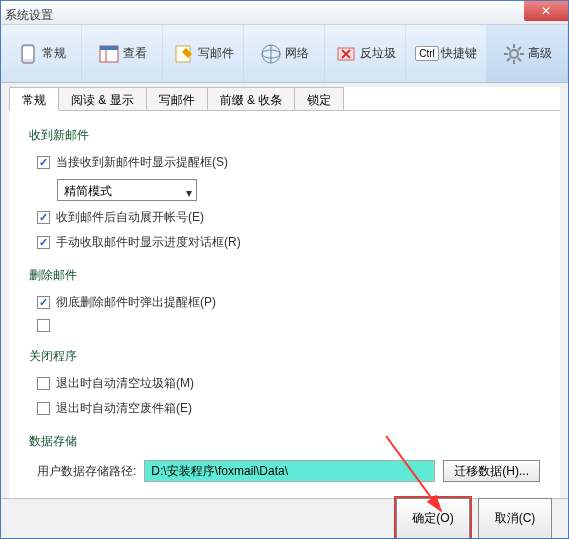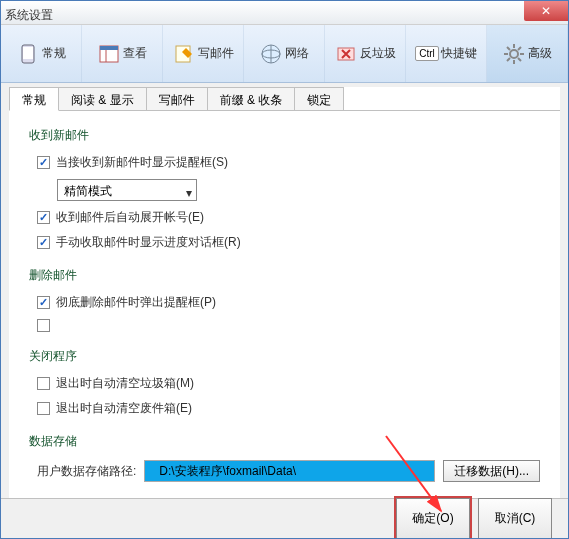--- a/index.html
+++ b/index.html
@@ -20,21 +20,21 @@
 .section-title { color: #14532d; margin-bottom: 10px; }
 .section-body { margin-left: 8px; margin-bottom: 16px; }
 .row { display: flex; align-items: center; margin-bottom: 8px; gap: 6px; }
 .checkbox { width: 13px; height: 13px; border: 1px solid #888; background: #fff; display: inline-flex; align-items: center; justify-content: center; cursor: pointer; }
 .checkbox.checked::after { content: "✓"; color: #2060c0; font-size: 11px; font-weight: bold; line-height: 1; }
 .label { color: #333; cursor: pointer; }
 .dropdown { width: 140px; height: 22px; border: 1px solid #888; background: #fff; display: flex; align-items: flex-end; padding: 0 6px; margin-left: 20px; position: relative; cursor: pointer; }
 .dropdown::after { content: "▾"; position: absolute; right: 4px; color: #333; }
 .path-row { display: flex; align-items: center; gap: 8px; }
 .path-label { color: #333; }
-.path-input { flex: 1; height: 22px; border: 1px solid #aaa; padding: 0 14px; background: #0ea5e9; }
+.path-input { flex: 1; height: 22px; border: 1px solid #aaa; padding: 0 6px; background: #5eead4; }
 .btn { height: 22px; padding: 0 10px; border: 1px solid #888; background: linear-gradient(#fdfdfd,#e8e8e8); cursor: pointer; }
 .footer { position: absolute; bottom: 0; left: 0; right: 0; height: 40px; background: #f0f0f0; border-top: 1px solid #c0c0c0; display: flex; align-items: center; justify-content: flex-end; padding-right: 16px; gap: 8px; }
 .footer .btn { height: 41px; min-width: 74px; }
 .footer .btn.primary { box-shadow: 0 0 0 2px #c44; }
 .arrow { position: absolute; pointer-events: none; }
 svg.icon-svg { width: 24px; height: 24px; }
 </style>
 </head>
 <body>
 

